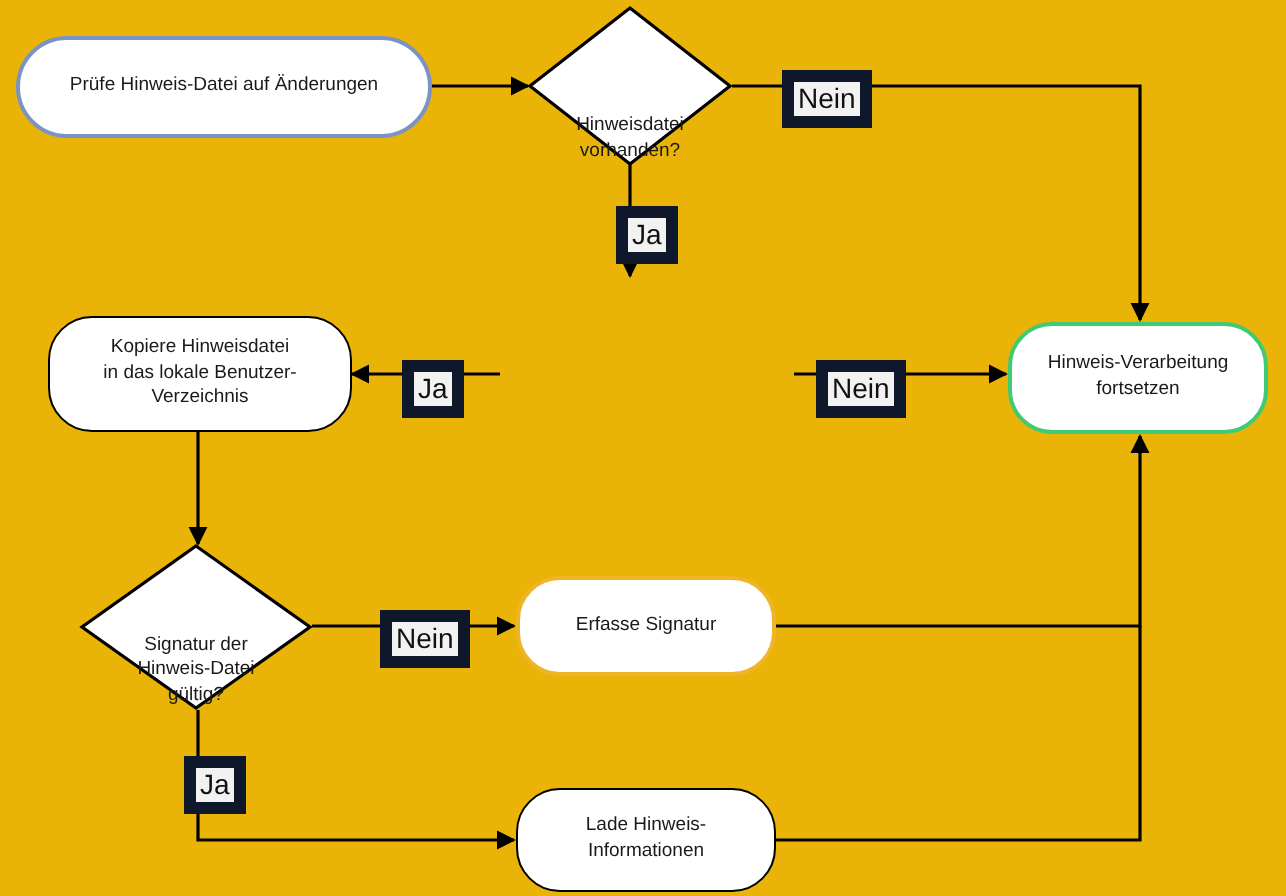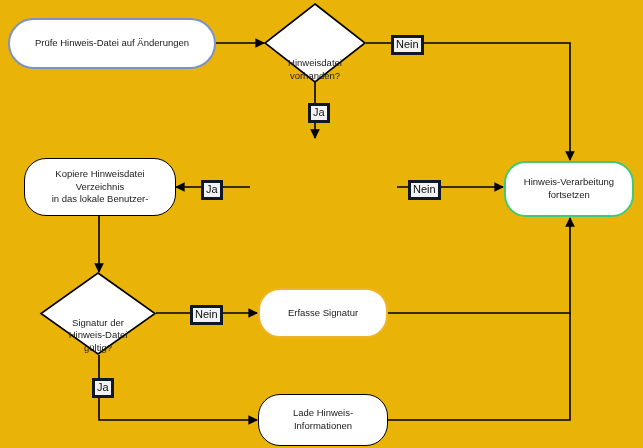--- a/index.html
+++ b/index.html
@@ -74,23 +74,23 @@
     justify-content: center;
     text-align: center;
     color: #1a1a1a;
     font-size: 9.5px;
     line-height: 1.35;
     pointer-events: none;
   }
   .edge-label {
     position: absolute;
     background: #f2f2f2;
-    border: 3px solid #0f172a;
+    border: 6px solid #0f172a;
     color: #111111;
-    font-size: 11px;
+    font-size: 14px;
     line-height: 1.05;
     padding: 1px 2px 1px 2px;
     z-index: 4;
     white-space: nowrap;
   }
 </style>
 </head>
 <body>
 
 <div id="canvas">
@@ -136,22 +136,22 @@
         <div>Hinweisdatei</div>
         <div>vorhanden?</div>
       </div>
     </div>
   </div>
 
 
   <div class="node rounded" style="left:24px; top:158px; width:152px; height:58px;">
     <div>
       <div>Kopiere Hinweisdatei</div>
+      <div>in das lokale Benutzer-</div>
       <div>Verzeichnis</div>
-      <div>in das lokale Benutzer-</div>
     </div>
   </div>
 
   <div class="diamond-wrap" style="left:40px; top:272px; width:116px; height:83px;">
     <svg width="116" height="83" viewBox="0 0 116 83" xmlns="http://www.w3.org/2000/svg">
       <polygon points="58,1 115,41.5 58,82 1,41.5" fill="#ffffff" stroke="#000000" stroke-width="1.6"></polygon>
     </svg>
     <div class="diamond-label">
       <div>
         <div>Signatur der</div>

